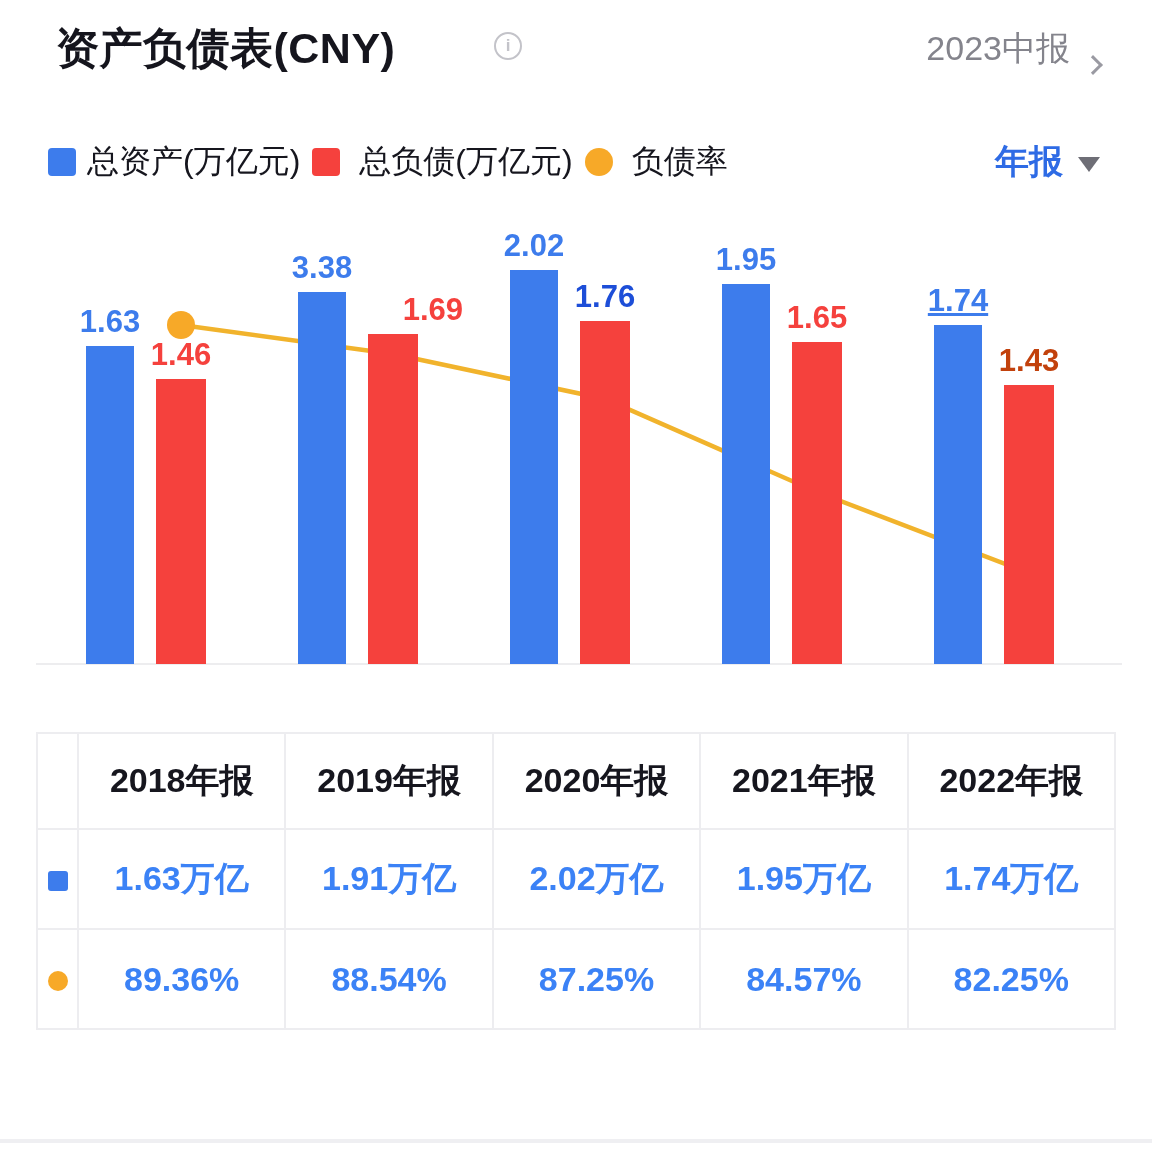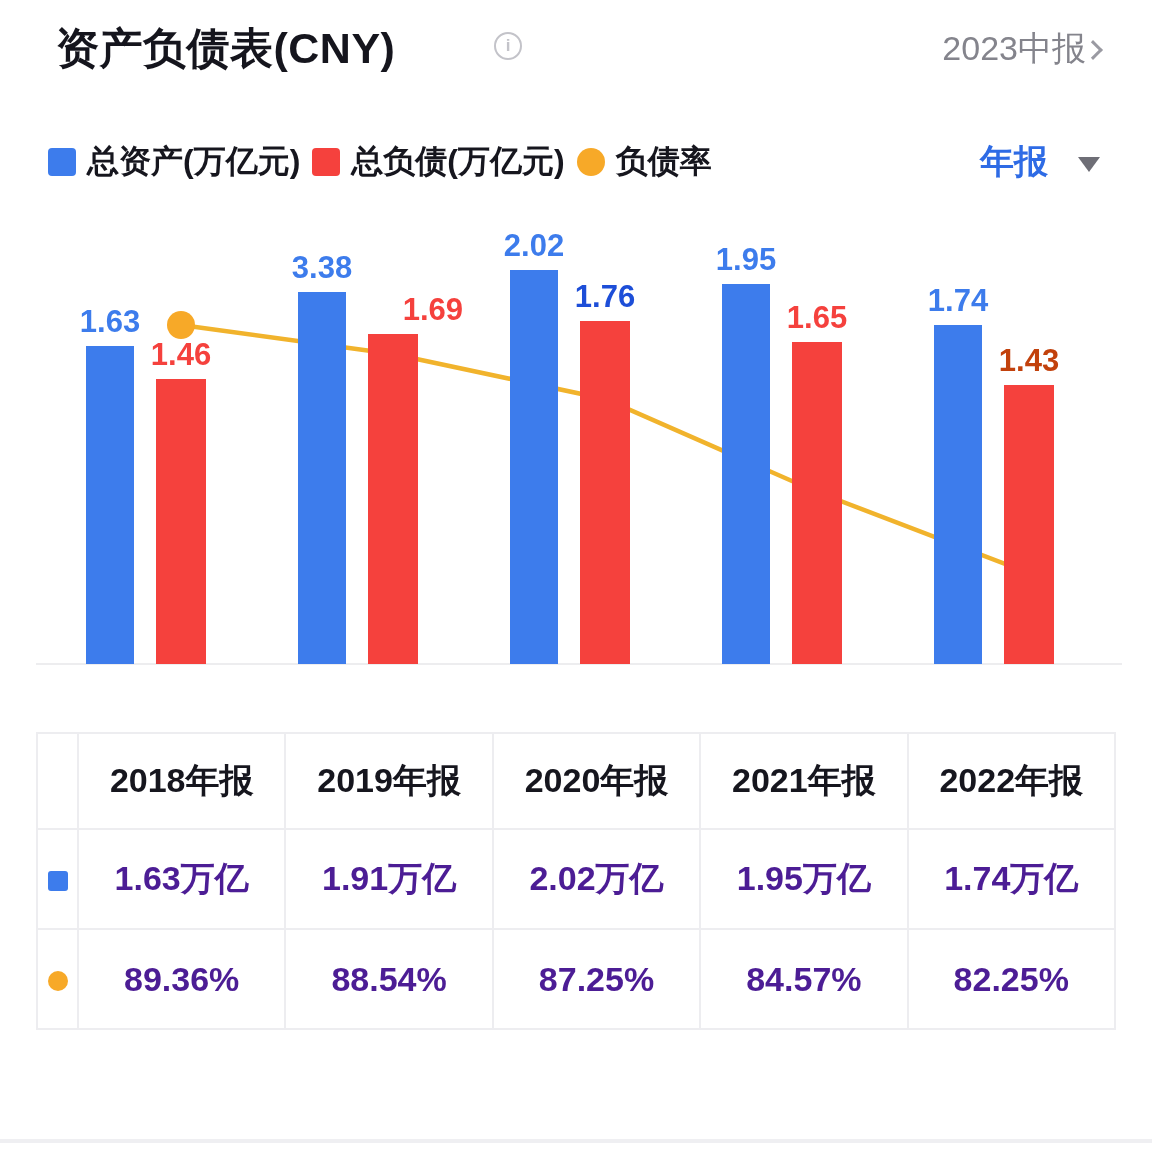--- a/index.html
+++ b/index.html
@@ -4,50 +4,50 @@
 <style>
   * { margin:0; padding:0; box-sizing:border-box; }
   html,body { background:#fff; }
   body { font-family:"Liberation Sans","DejaVu Sans",sans-serif; color:#16161E; }
   .page { position:relative; width:1152px; height:1152px; background:#fff; overflow:hidden; }
 
   
   .hdr-title { position:absolute; left:56px; top:20px; font-size:43px; font-weight:800; color:#15151D; letter-spacing:0.5px; }
   .info-ic { position:absolute; left:494px; top:32px; width:28px; height:28px; border:2.5px solid #C3C3C9; border-radius:50%;
              color:#C3C3C9; font-size:17px; font-weight:700; display:flex; align-items:center; justify-content:center; font-style:normal; }
-  .period-link { position:absolute; right:52px; top:26px; display:flex; align-items:center; cursor:pointer; }
+  .period-link { position:absolute; right:52px; top:26px; display:flex; align-items:flex-end; gap:16px; cursor:pointer; }
   .period-link .txt { font-size:34px; color:#84848C; }
   .chev { width:14px; height:14px; border-top:3.5px solid #9A9AA2; border-right:3.5px solid #9A9AA2; transform:rotate(45deg); margin-top:2px; }
 
   
   .legend-row { position:absolute; left:48px; right:52px; top:142px; height:40px; display:flex; align-items:center; }
   .lg-item { display:flex; align-items:center; cursor:pointer; }
-  .lg-item + .lg-item { margin-left:12px; }
+  .lg-item + .lg-item { margin-left:12px;gap:8px; }
   .sw { width:28px; height:28px; border-radius:4px; margin-right:11px; flex:0 0 auto; }
   .sw.sq-blue { background:var(--blue); }
   .sw.sq-red { background:var(--red); }
   .sw.cir-orange { background:var(--orange); border-radius:50%; }
-  .lg-label { font-size:32px; font-weight:700; color:#16161E; }
-  .freq-sel { margin-left:auto; display:flex; align-items:center; gap:30px; cursor:pointer;text-align:right; }
+  .lg-label { font-size:32px; font-weight:400; color:#16161E; }
+  .freq-sel { margin-left:auto; display:flex; align-items:center; gap:15px; cursor:pointer;text-align:right; }
   .freq-sel .txt { font-size:34px; color:#2E6BE5; font-weight:600; }
   .caret { width:0; height:0; border-left:11px solid transparent; border-right:11px solid transparent; border-top:15px solid #6E6E76; margin-top:4px; }
 
   
   #chart-layer { position:absolute; inset:0; }
   .bar { position:absolute; }
   .bar-label { position:absolute; width:140px; text-align:center; font-size:31px; font-weight:700; }
   .baseline { position:absolute; left:36px; width:1086px; top:663px; height:2px; background:#EDEDEF; }
   #line-svg { position:absolute; inset:0; pointer-events:none; }
 
   
   .data-table { position:absolute; left:36px; top:732px; width:1080px; border-collapse:collapse; table-layout:fixed; }
   .data-table th, .data-table td { border:2px solid #EDEDF0; text-align:center; vertical-align:middle; }
   .data-table col.c-marker { width:41px; }
   .data-table thead th { height:96px; font-size:34px; font-weight:700; color:#16161E; }
-  .data-table tbody td { height:100px; font-size:34px; font-weight:600; color:#4c1d95; }
+  .data-table tbody td { height:100px; font-size:34px; font-weight:600; color:#3b82f6; }
   .row-marker { display:inline-block; width:20px; height:20px; border-radius:3px; }
   .row-marker.m-blue { background:var(--blue); }
   .row-marker.m-red { background:var(--red); }
   .row-marker.m-orange { background:var(--orange); border-radius:50%; }
 
   .bottom-divider { position:absolute; left:0; top:1139px; width:1152px; height:4px; background:#EFEFF2; }
 </style>
 </head>
 <body>
 
@@ -91,21 +91,21 @@
       </svg>
   <div class="bar" style="left: 86px; top: 346px; width: 48px; height: 318px; background: rgb(61, 124, 236);"></div>
       <div class="bar-label" style="left: 40px; top: 304px; color: rgb(61, 124, 236);">1.63</div>
       <div class="bar" style="left: 298px; top: 292px; width: 48px; height: 372px; background: rgb(61, 124, 236);"></div>
       <div class="bar-label" style="left: 252px; top: 250px; color: rgb(61, 124, 236);">3.38</div>
       <div class="bar" style="left: 510px; top: 270px; width: 48px; height: 394px; background: rgb(61, 124, 236);"></div>
       <div class="bar-label" style="left: 464px; top: 228px; color: rgb(61, 124, 236);">2.02</div>
       <div class="bar" style="left: 722px; top: 284px; width: 48px; height: 380px; background: rgb(61, 124, 236);"></div>
       <div class="bar-label" style="left: 676px; top: 242px; color: rgb(61, 124, 236);">1.95</div>
       <div class="bar" style="left: 934px; top: 325px; width: 48px; height: 339px; background: rgb(61, 124, 236);"></div>
-      <div class="bar-label" style="left: 888px; top: 283px; color: rgb(61, 124, 236);">1.74</div>
+      <div class="bar-label" style="left: 888px; top: 283px; color: rgb(61, 124, 236); text-decoration: underline;">1.74</div>
       <div class="bar" style="left: 156px; top: 379px; width: 50px; height: 285px; background: rgb(245, 65, 61);"></div>
       <div class="bar-label" style="left: 111px; top: 337px; color: rgb(245, 65, 61);">1.46</div>
       <div class="bar" style="left: 368px; top: 334px; width: 50px; height: 330px; background: rgb(245, 65, 61);"></div>
       <div class="bar-label" style="left: 323px; top: 292px; color: rgb(245, 65, 61); text-align: right;">1.69</div>
       <div class="bar" style="left: 580px; top: 321px; width: 50px; height: 343px; background: rgb(245, 65, 61);"></div>
       <div class="bar-label" style="left: 535px; top: 279px; color: #1d4ed8;">1.76</div>
       <div class="bar" style="left: 792px; top: 342px; width: 50px; height: 322px; background: rgb(245, 65, 61);"></div>
       <div class="bar-label" style="left: 747px; top: 300px; color: rgb(245, 65, 61);">1.65</div>
       <div class="bar" style="left: 1004px; top: 385px; width: 50px; height: 279px; background: rgb(245, 65, 61);"></div>
       <div class="bar-label" style="left: 959px; top: 343px; color: #c2410c;">1.43</div>

